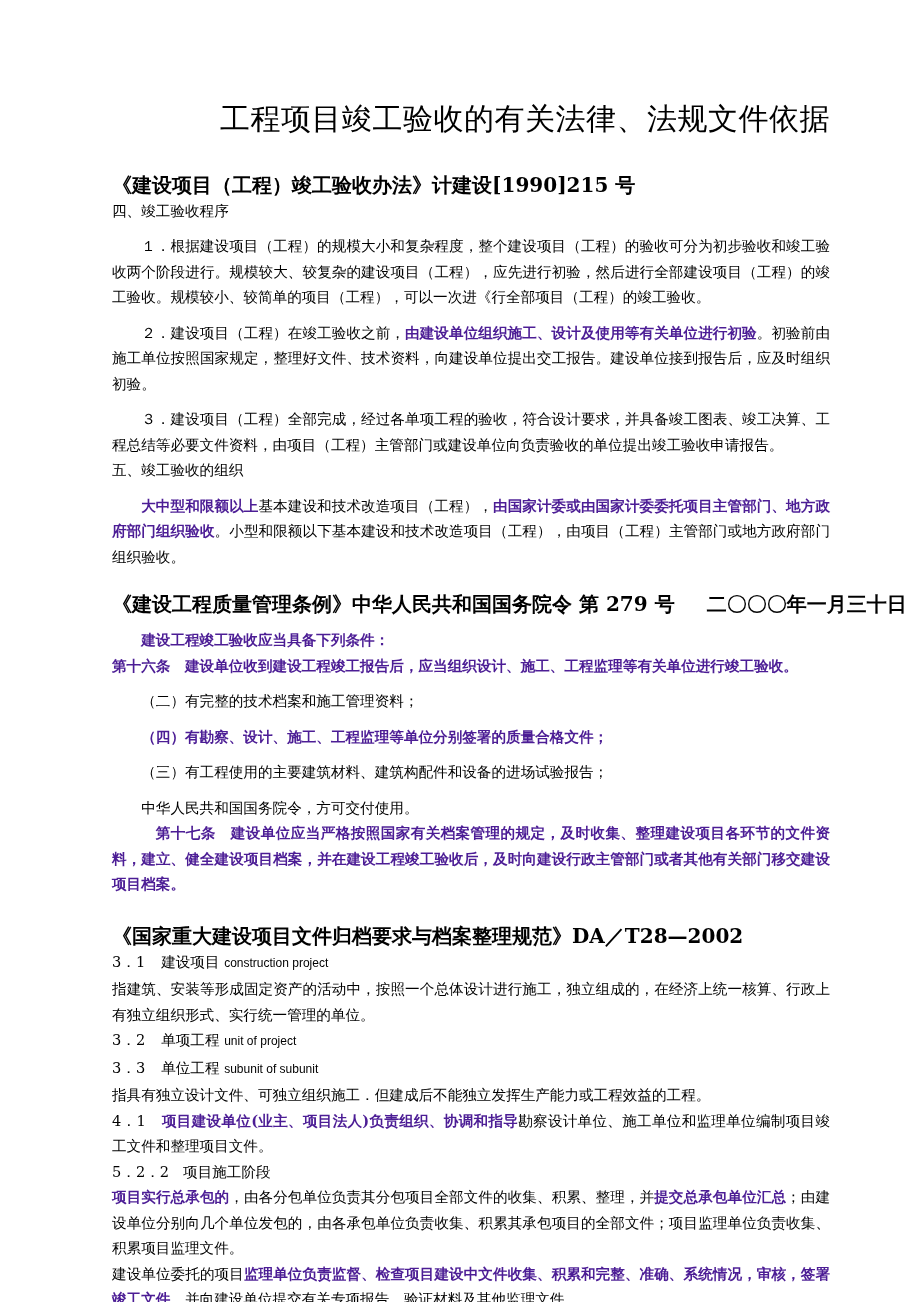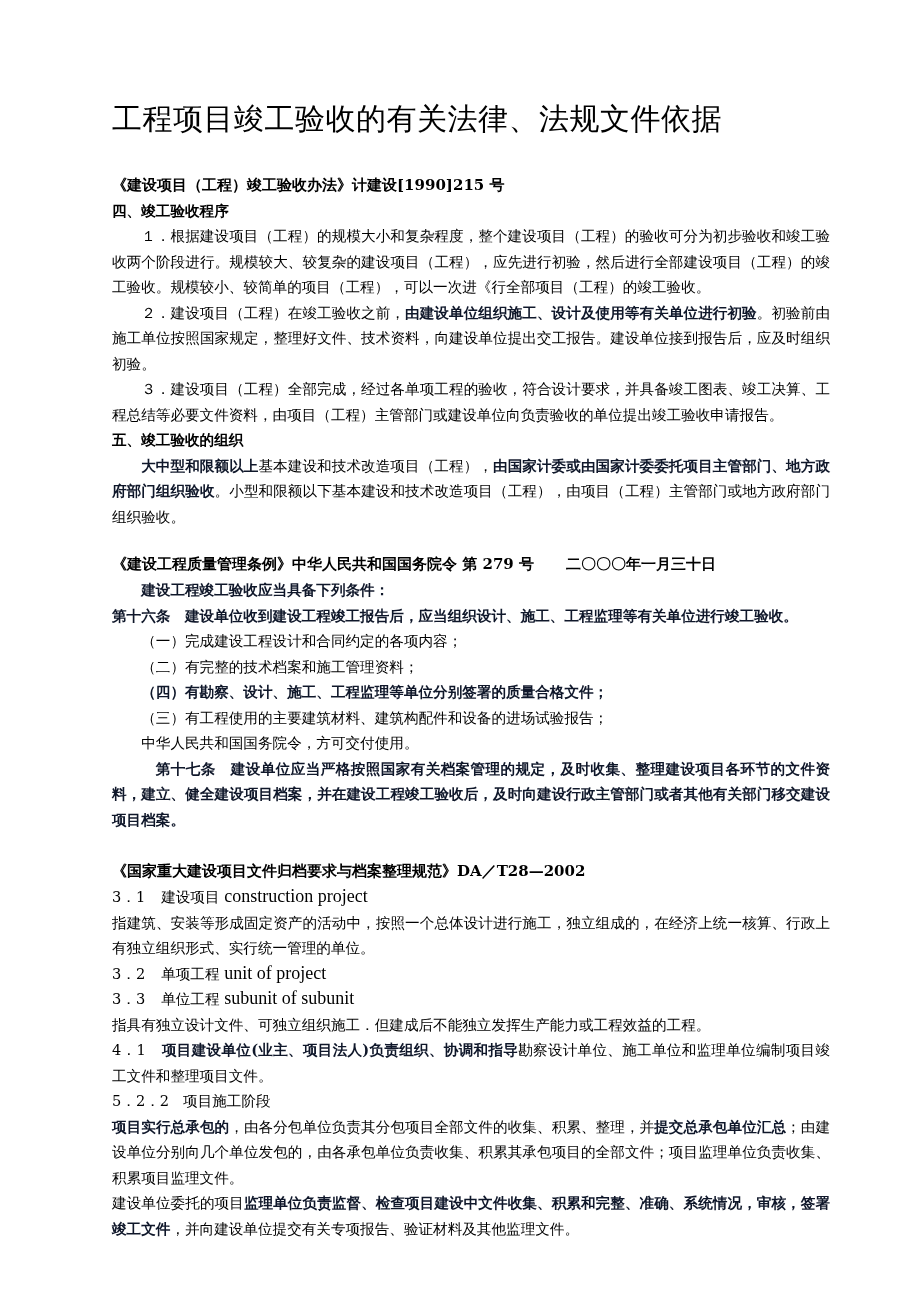--- a/index.html
+++ b/index.html
@@ -23,49 +23,49 @@
     position: absolute;
     left: 112px;
     top: 0;
     width: 718px;
   }
   .doc-title {
     font-family: "DejaVu Sans", "Liberation Sans", sans-serif;
     font-size: 30px;
     font-weight: normal;
     line-height: 1.25;
-    text-align: left;
+    text-align: right;
     margin: 0;
     padding-top: 100px;
     letter-spacing: 0.5px;
     white-space: nowrap;
   }
   .gap-after-title { height: 34px; }
 
   p {
     margin: 0;
     font-size: 14.6px;
     line-height: 25.5px;
     text-align: justify;
     text-justify: inter-ideograph;
   }
   .bold { font-weight: normal; }
-  .redbold { color: #0f172a; font-weight: bold; }
-  .indent2 { text-indent: 2em; }
+  .redbold { color: #4c1d95; font-weight: bold; }
+  .indent2 { text-indent: 2em; margin-top: 10px; }
   .latin {
-    font-family: Liberation Serif, serif;
-    font-size: 18px;
+    font-family: Liberation Sans, sans-serif;
+    font-size: 12px;
   }
   .heading-doc {
     font-weight: bold;
-    font-size: 15px;
+    font-size: 20px;
     line-height: 26px;
   }
   .heading-sub {
-    font-weight: bold;
+    font-weight: normal;
     font-size: 14.6px;
     line-height: 25.5px;
   }
   .spacer-md { height: 22px; }
   .spacer-lg { height: 26px; }
   .nw { white-space: nowrap; }
 </style>
 </head>
 <body>
 
@@ -84,21 +84,20 @@
       <p class="heading-sub">五、竣工验收的组织</p>
       <p class="indent2"><span class="redbold">大中型和限额以上</span><span>基本建设和技术改造项目（工程），</span><span class="redbold">由国家计委或由国家计委委托项目主管部门、地方政府部门组织验收</span><span>。小型和限额以下基本建设和技术改造项目（工程），由项目（工程）主管部门或地方政府部门组织验收。</span></p>
     </div>
 
     <div class="spacer-md"></div>
 
     <div>
       <p class="heading-doc nw"><span>《建设工程质量管理条例》中华人民共和国国务院令 第 279 号</span><span style="display:inline-block;width:32px"></span><span>二〇〇〇年一月三十日</span></p>
       <p class="redbold indent2">建设工程竣工验收应当具备下列条件：</p>
       <p class="redbold">第十六条　建设单位收到建设工程竣工报告后，应当组织设计、施工、工程监理等有关单位进行竣工验收。</p>
-      <p class="indent2">（一）完成建设工程设计和合同约定的各项内容；</p>
       <p class="indent2">（二）有完整的技术档案和施工管理资料；</p>
       <p class="indent2 redbold">（四）有勘察、设计、施工、工程监理等单位分别签署的质量合格文件；</p>
       <p class="indent2">（三）有工程使用的主要建筑材料、建筑构配件和设备的进场试验报告；</p>
       <p class="indent2">中华人民共和国国务院令，方可交付使用。</p>
       <p class="redbold" style="text-indent:3em">第十七条　建设单位应当严格按照国家有关档案管理的规定，及时收集、整理建设项目各环节的文件资料，建立、健全建设项目档案，并在建设工程竣工验收后，及时向建设行政主管部门或者其他有关部门移交建设项目档案。</p>
     </div>
 
     <div class="spacer-lg"></div>
 
     <div>

